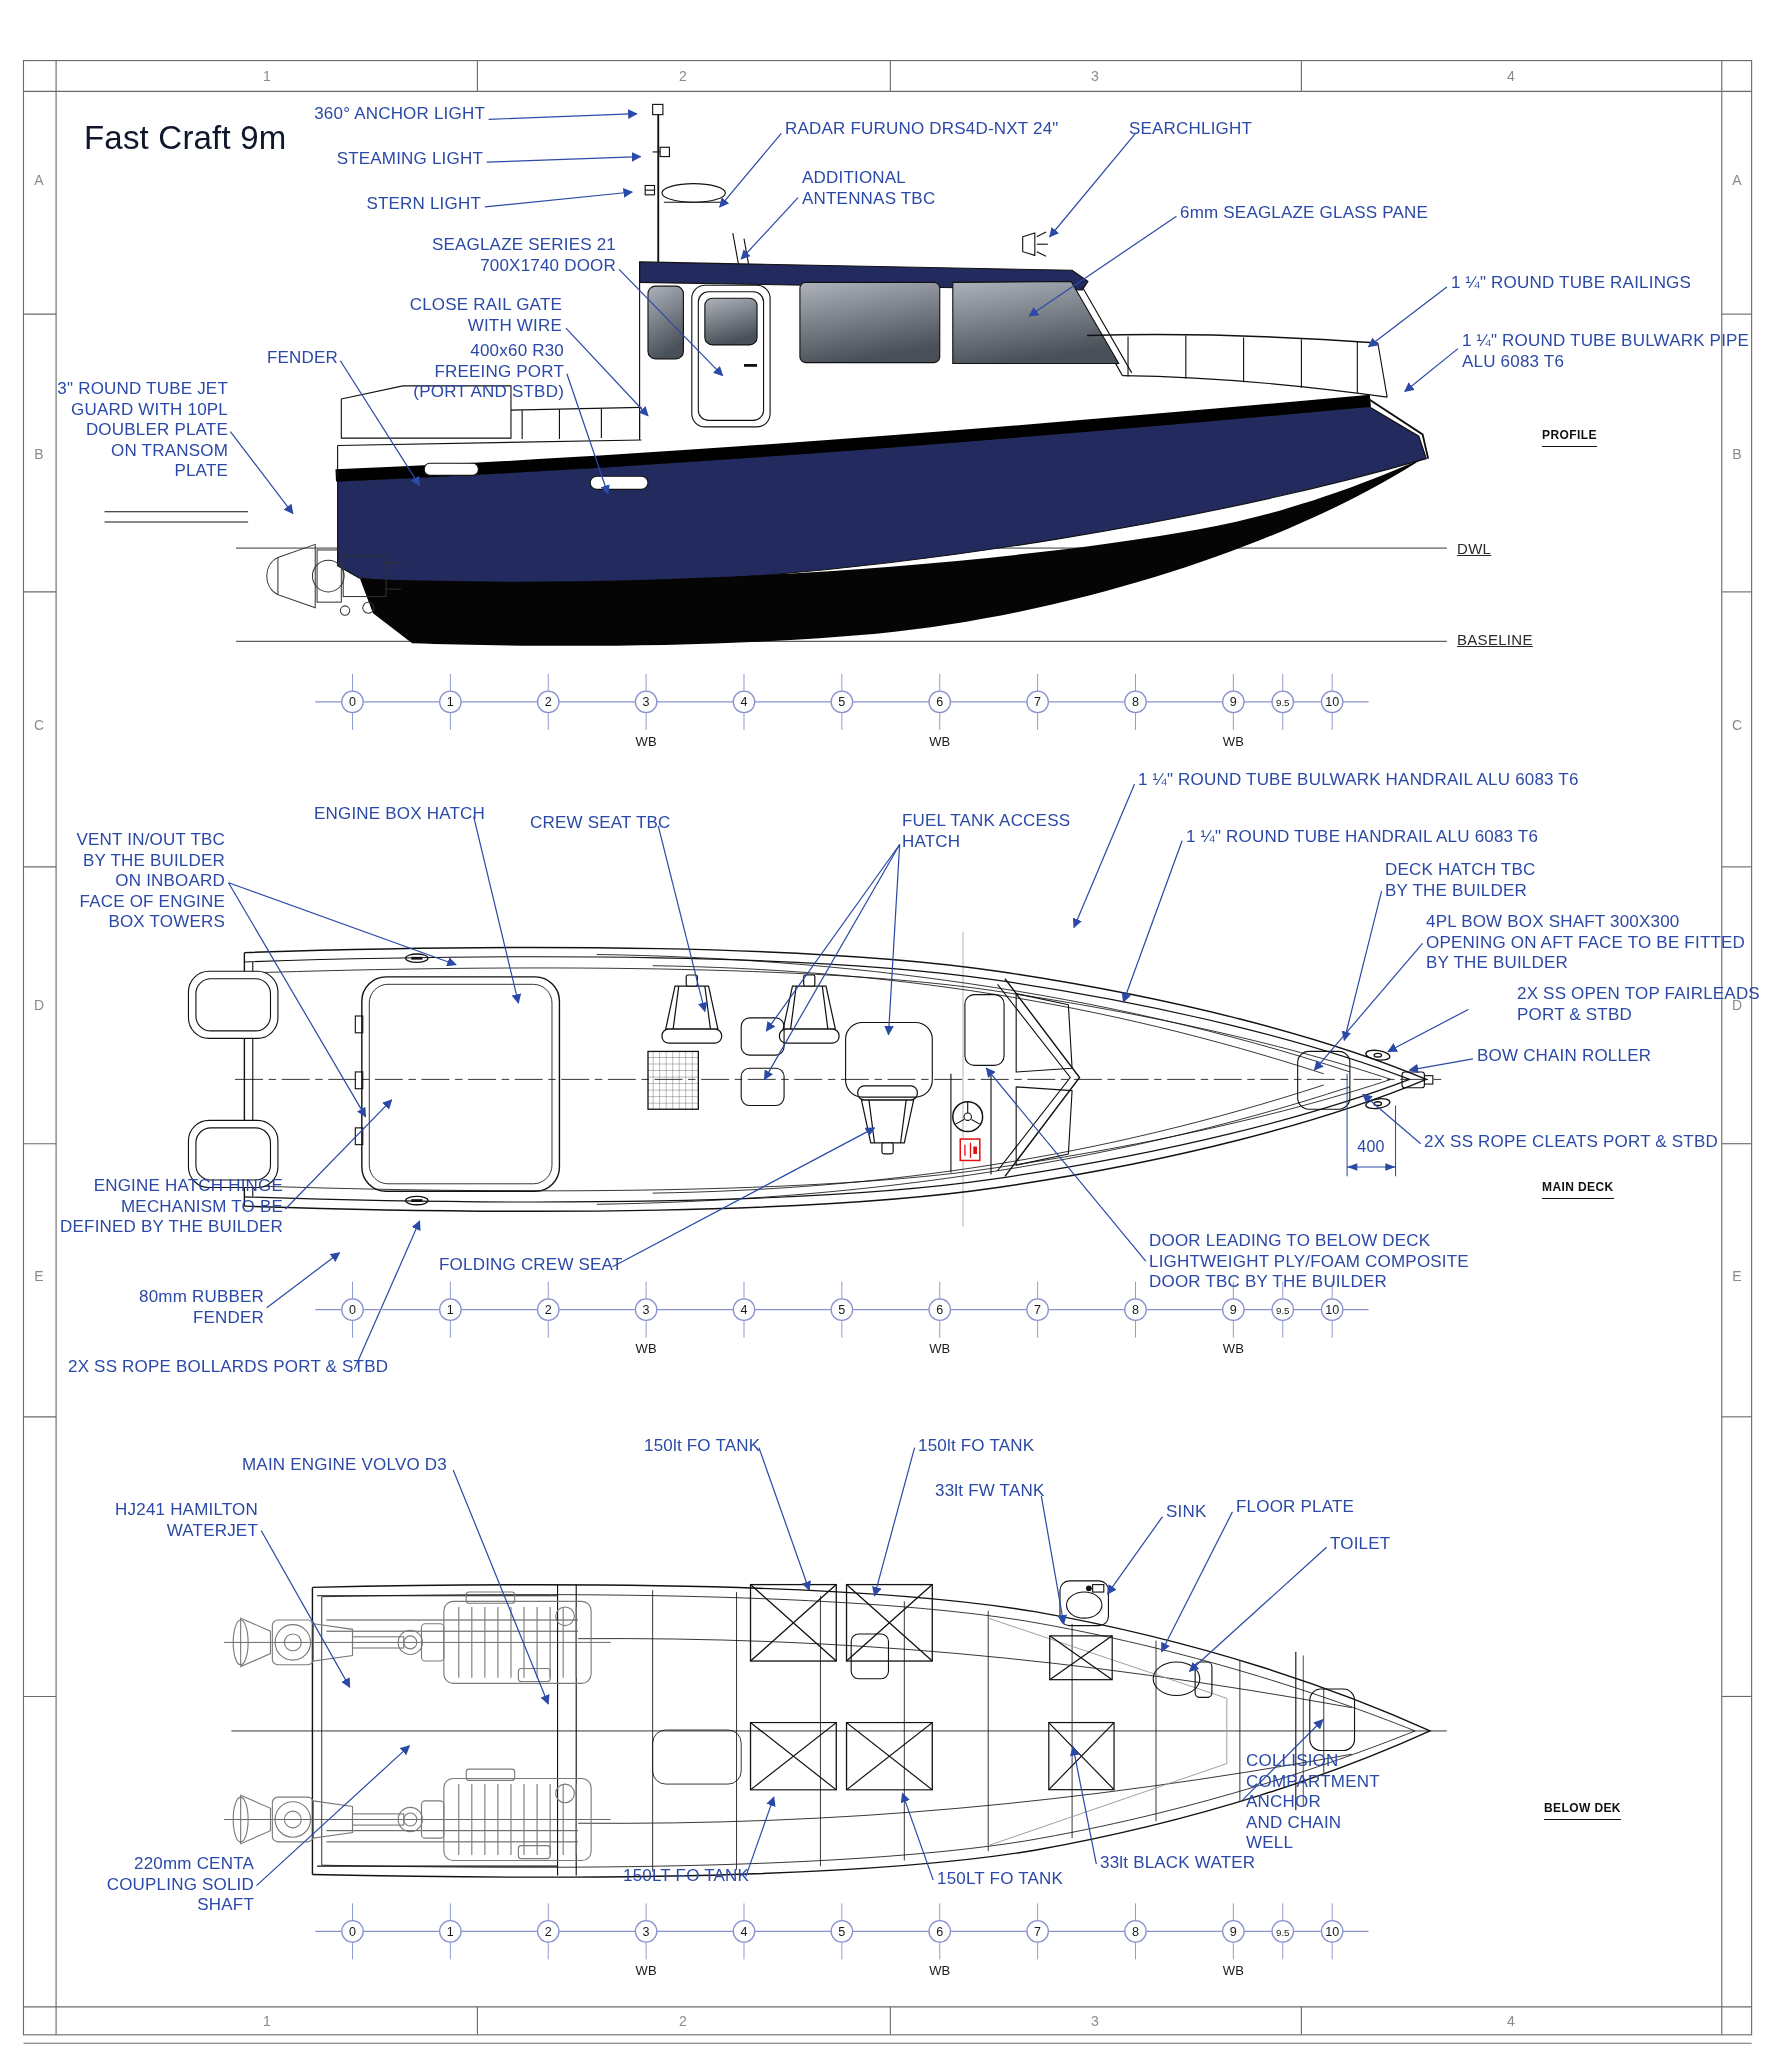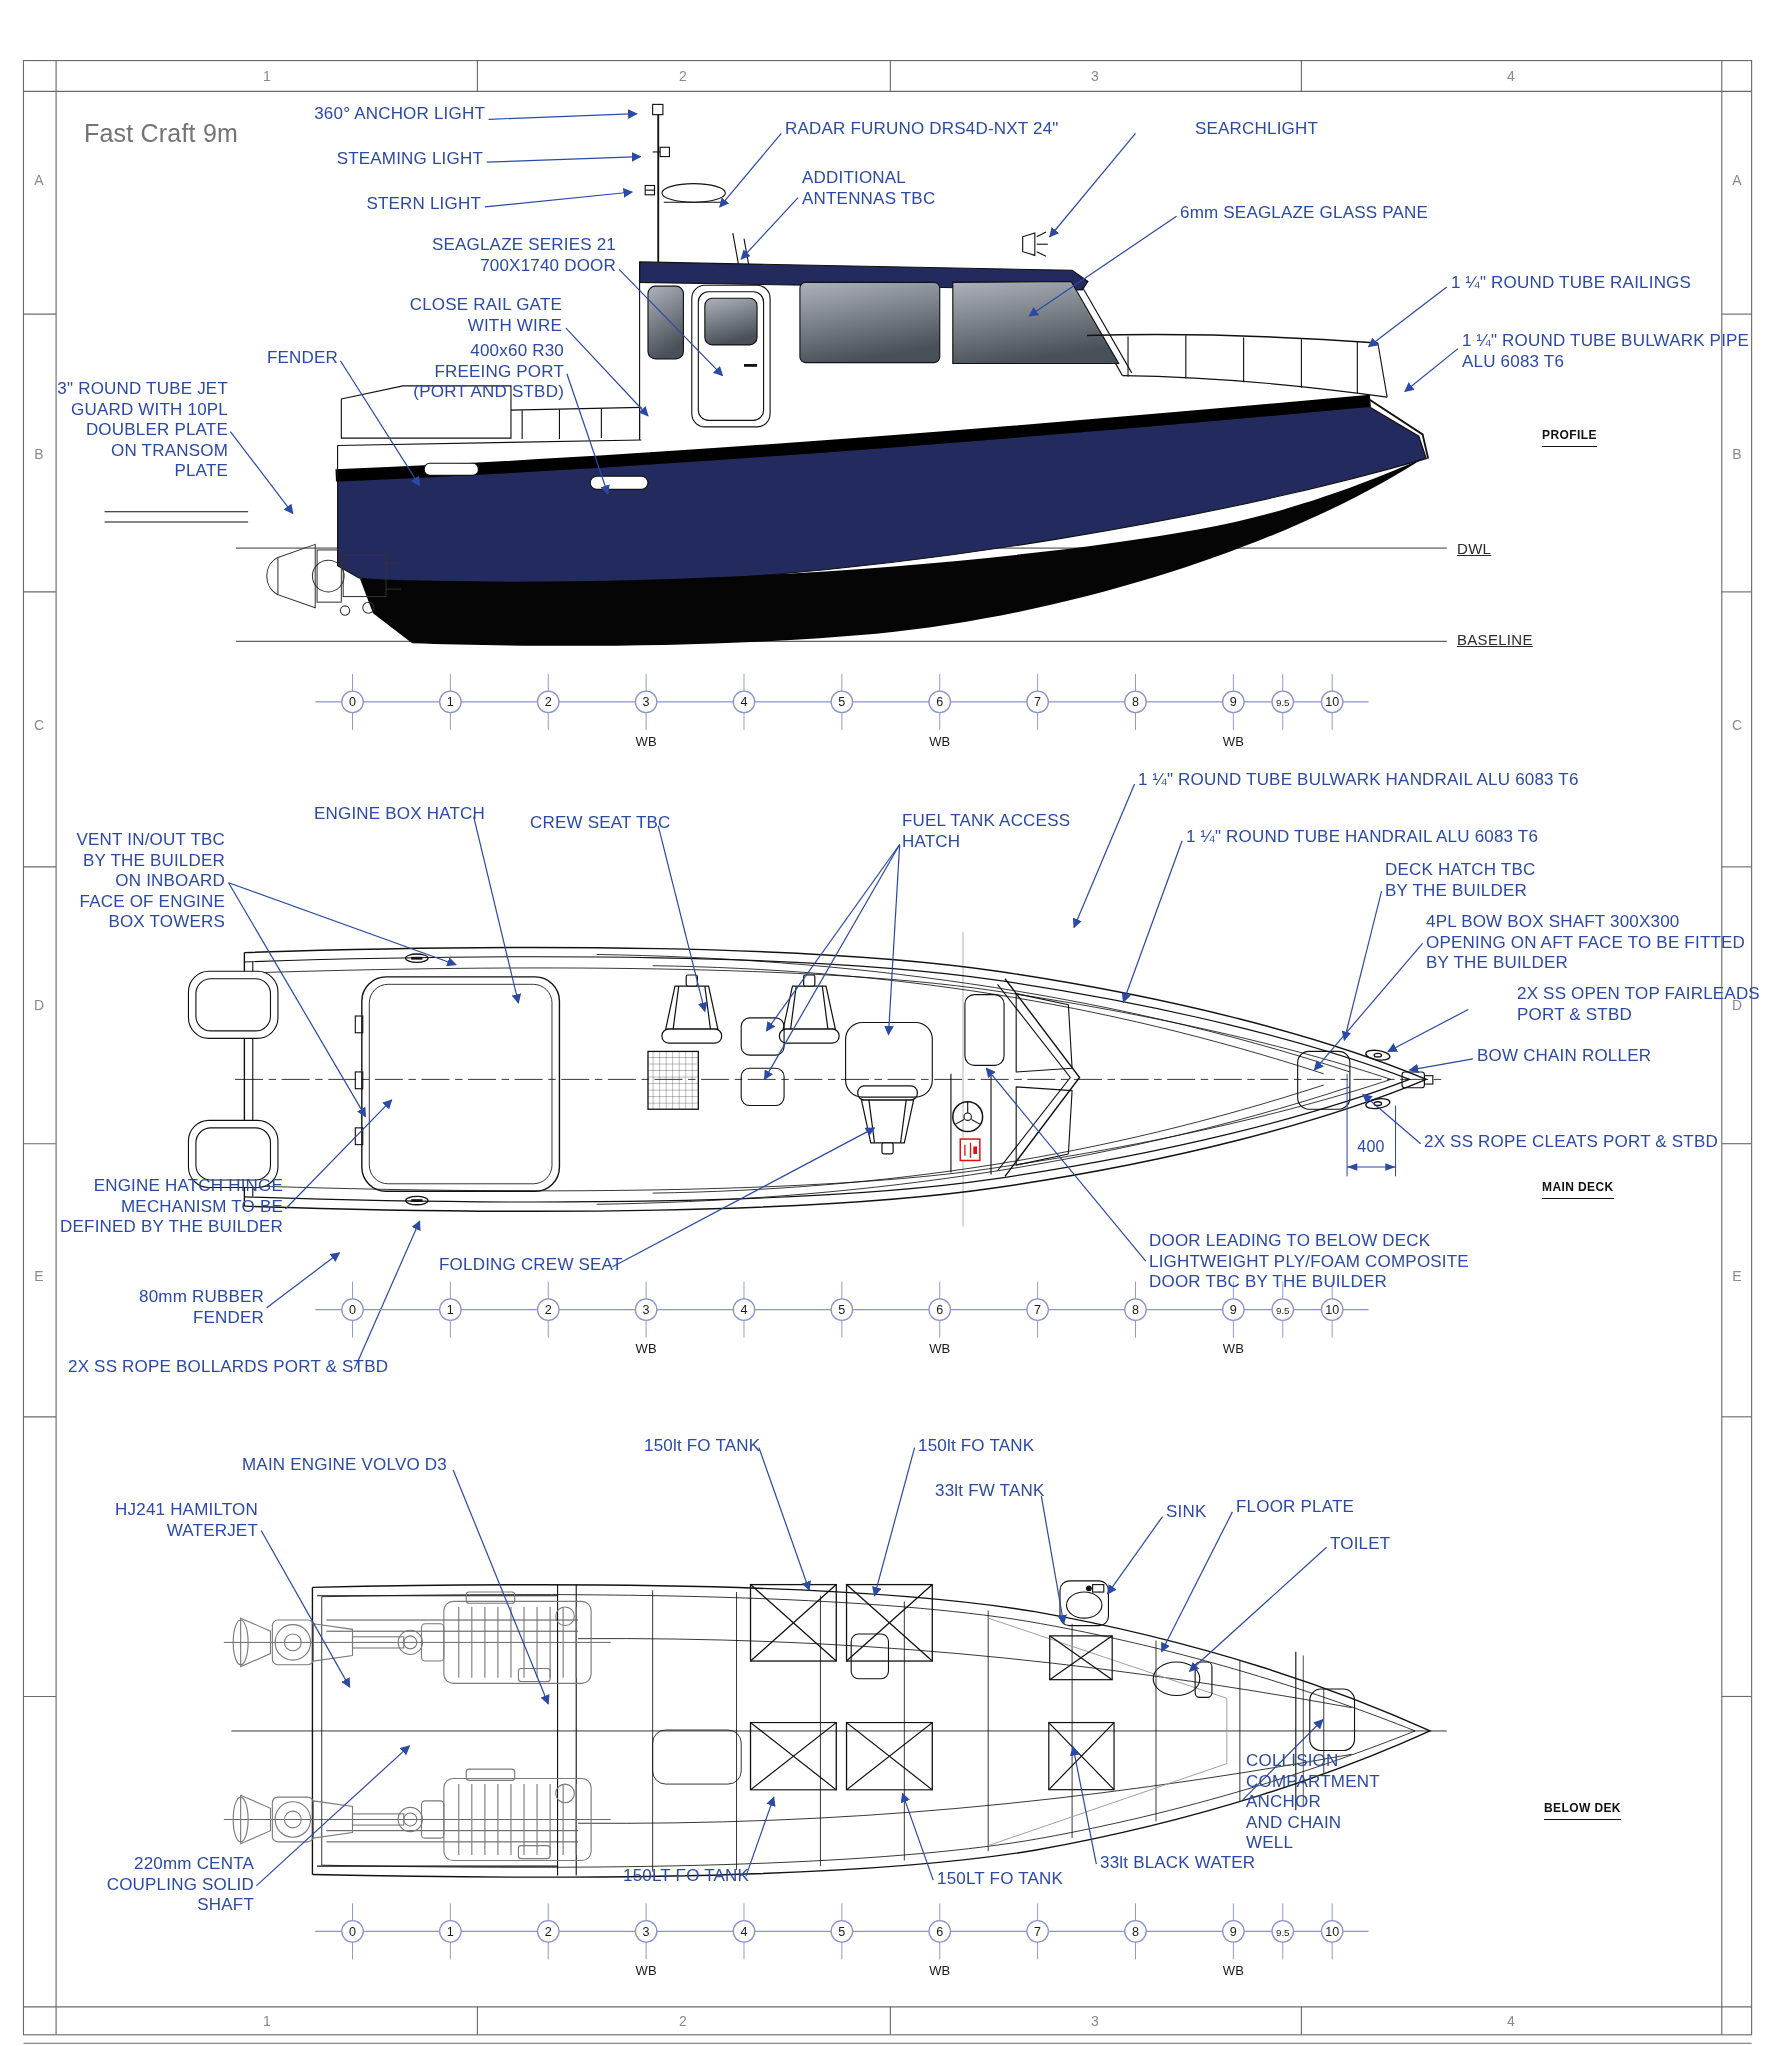--- a/index.html
+++ b/index.html
@@ -7,21 +7,21 @@
         font-family:"Liberation Sans",sans-serif;}
   svg text{font-family:"Liberation Sans",sans-serif;}
   .callout{position:absolute;color:#2b49a6;font-size:17px;line-height:20.5px;
            letter-spacing:0.2px;white-space:nowrap;}
   .callout.right{text-align:right;}
   .callout.center{transform:translateX(-50%);}
   .view-title{color:#111;font-weight:bold;font-size:12px;letter-spacing:0.4px;}
   .view-title .ln{border-bottom:1.9px solid #111;padding-bottom:0.9px;display:inline-block;}
   .anno{color:#2a2a2a;font-size:15px;letter-spacing:0.3px;text-decoration:underline;}
   .dim{font-size:16px;}
-  .page-title{position:absolute;left:84px;top:119px;color:#737373;font-size:25px;
+  .page-title{position:absolute;left:84px;top:119px;color:#0f172a;font-size:33px;
               letter-spacing:0.2px;}
   .grid-num{position:absolute;color:#8a8a8a;font-size:14px;transform:translate(-50%,-50%);}
 </style>
 </head>
 <body>
 
 <div id="page">
 
   <div class="page-title">Fast Craft 9m</div>
 
@@ -483,21 +483,21 @@
       <div class="callout right" style="right: 1309px; top: 194px;">
         <div>STERN LIGHT</div>
       </div>
       <div class="callout" style="left: 785px; top: 119px;">
         <div>RADAR FURUNO DRS4D-NXT 24"</div>
       </div>
       <div class="callout" style="left: 802px; top: 168px;">
         <div>ADDITIONAL</div>
         <div>ANTENNAS TBC</div>
       </div>
-      <div class="callout" style="left: 1195px; top: 119px;">
+      <div class="callout" style="left: 1129px; top: 119px;">
         <div>SEARCHLIGHT</div>
       </div>
       <div class="callout" style="left: 1180px; top: 203px;">
         <div>6mm SEAGLAZE GLASS PANE</div>
       </div>
       <div class="callout right" style="right: 1174px; top: 235px;">
         <div>SEAGLAZE SERIES 21</div>
         <div>700X1740 DOOR</div>
       </div>
       <div class="callout right" style="right: 1228px; top: 295px;">

